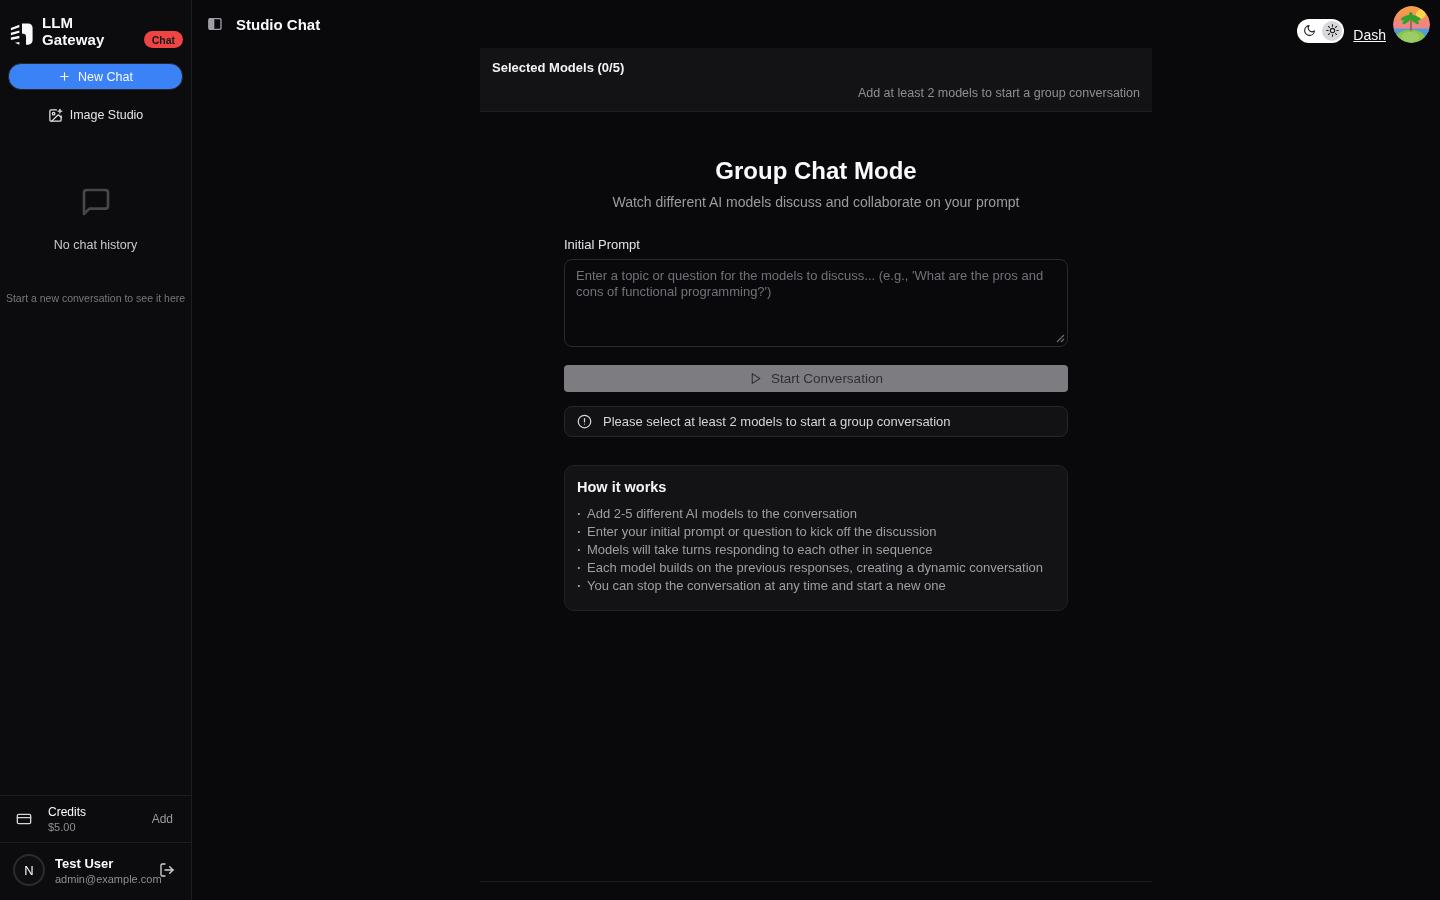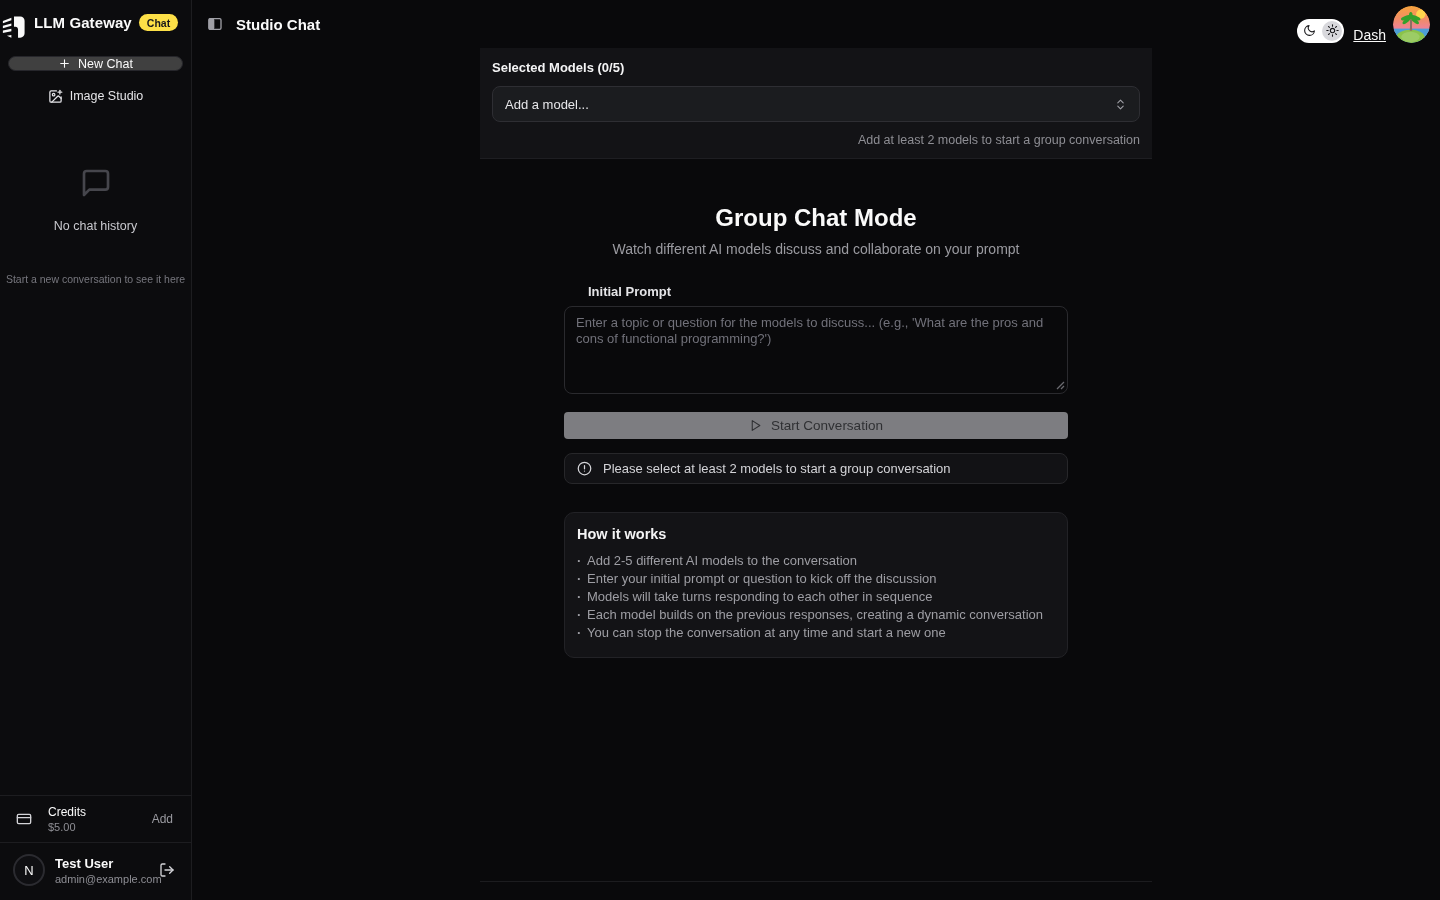--- a/index.html
+++ b/index.html
@@ -12,32 +12,32 @@
   }
 
   
   .sidebar {
     width: 192px; min-width: 192px; height: 100%;
     background: #0c0c0e;
     border-right: 1px solid #1d1d20;
     display: flex; flex-direction: column;
   }
   .sidebar-header {
-    display: flex; align-items: flex-start; gap: 7px;
-    padding: 14px 8px 10px 0;
+    display: flex; align-items: flex-end; gap: 7px;
+    padding: 14px 8px 10px 8px;
   }
   .brand-name { font-size: 15px; font-weight: 700; letter-spacing: .1px; }
   .brand-badge {
-    background: #fde047; color: #18181b;
+    background: #ef4444; color: #18181b;
     font-size: 10.5px; font-weight: 600;
     padding: 2.5px 8px; border-radius: 999px;
   }
   .new-chat-btn {
-    margin: 5px 8px 0 8px; height: 15px;
-    background: #404040; border: 1px solid #26262b; border-radius: 13px;
+    margin: 5px 8px 0 8px; height: 27px;
+    background: #3b82f6; border: 1px solid #26262b; border-radius: 13px;
     display: flex; align-items: center; justify-content: center; gap: 7px;
     color: #fafafa; font-size: 12.5px; font-weight: 500; cursor: pointer;
   }
   .image-studio-btn {
     margin: 12px auto 0 auto; height: 26px; padding: 0 10px;
     display: flex; align-items: center; justify-content: center; gap: 7px;
     color: #e4e4e7; font-size: 12.5px; font-weight: 500;
     background: transparent; border: none; border-radius: 6px; cursor: pointer;
   }
   .empty-state { margin-top: 58px; text-align: center; }
@@ -106,21 +106,21 @@
     display: flex; align-items: center; justify-content: space-between;
     padding: 0 12px; cursor: pointer;
   }
   .model-select-value { font-size: 13px; color: #e6e6e9; }
   .models-helper { margin-top: 11px; font-size: 12.5px; color: #8e8e94; text-align: right; }
 
   .content { flex: 1; overflow: hidden; }
   .form-col { width: 504px; margin: 0 auto; }
   .mode-title { margin-top: 45px; text-align: center; font-size: 24px; font-weight: 700; color: #fafafa; }
   .mode-subtitle { margin-top: 9px; text-align: center; font-size: 14px; color: #9b9ba1; }
-  .prompt-label { display: block; margin-top: 27px; font-size: 13px; font-weight: 700; color: #e4e4e7; margin-left: 24px; }
+  .prompt-label { display: block; margin-top: 27px; font-size: 13px; font-weight: 400; color: #e4e4e7; }
   .prompt-wrap { position: relative; margin-top: 7px; }
   .prompt-input {
     width: 100%; height: 88px; resize: none;
     background: transparent; border: 1px solid #2a2a2e; border-radius: 8px;
     padding: 8px 11px; font-family: "Liberation Sans", sans-serif;
     font-size: 13px; line-height: 16px; color: #fafafa; outline: none;
   }
   .prompt-input::placeholder { color: #71717a; }
   .resize-grip { position: absolute; right: 3px; bottom: 4px; pointer-events: none; }
 
@@ -302,29 +302,20 @@
               <ellipse cx="17.3" cy="9.5" rx="1.8" ry="3.6"></ellipse>
             </g>
           </g>
         </svg>
       </span>
     </div>
   </header>
 
   <section class="models-panel">
     <div class="models-label">Selected Models (0/5)</div>
-    <div class="model-select" role="combobox">
-      <span class="model-select-value">Add a model...</span>
-      <span style="display:flex">
-        <svg width="13" height="13" viewBox="0 0 24 24" fill="none" stroke="#9f9fa6" stroke-width="2" stroke-linecap="round" stroke-linejoin="round">
-          <polyline points="7 9 12 4 17 9"></polyline>
-            <polyline points="7 15 12 20 17 15"></polyline>
-        </svg>
-      </span>
-    </div>
     <div class="models-helper">Add at least 2 models to start a group conversation</div>
   </section>
 
   <div class="content">
     <div class="form-col">
       <h2 class="mode-title">Group Chat Mode</h2>
       <p class="mode-subtitle">Watch different AI models discuss and collaborate on your prompt</p>
 
       <label class="prompt-label">Initial Prompt</label>
       <div class="prompt-wrap">

